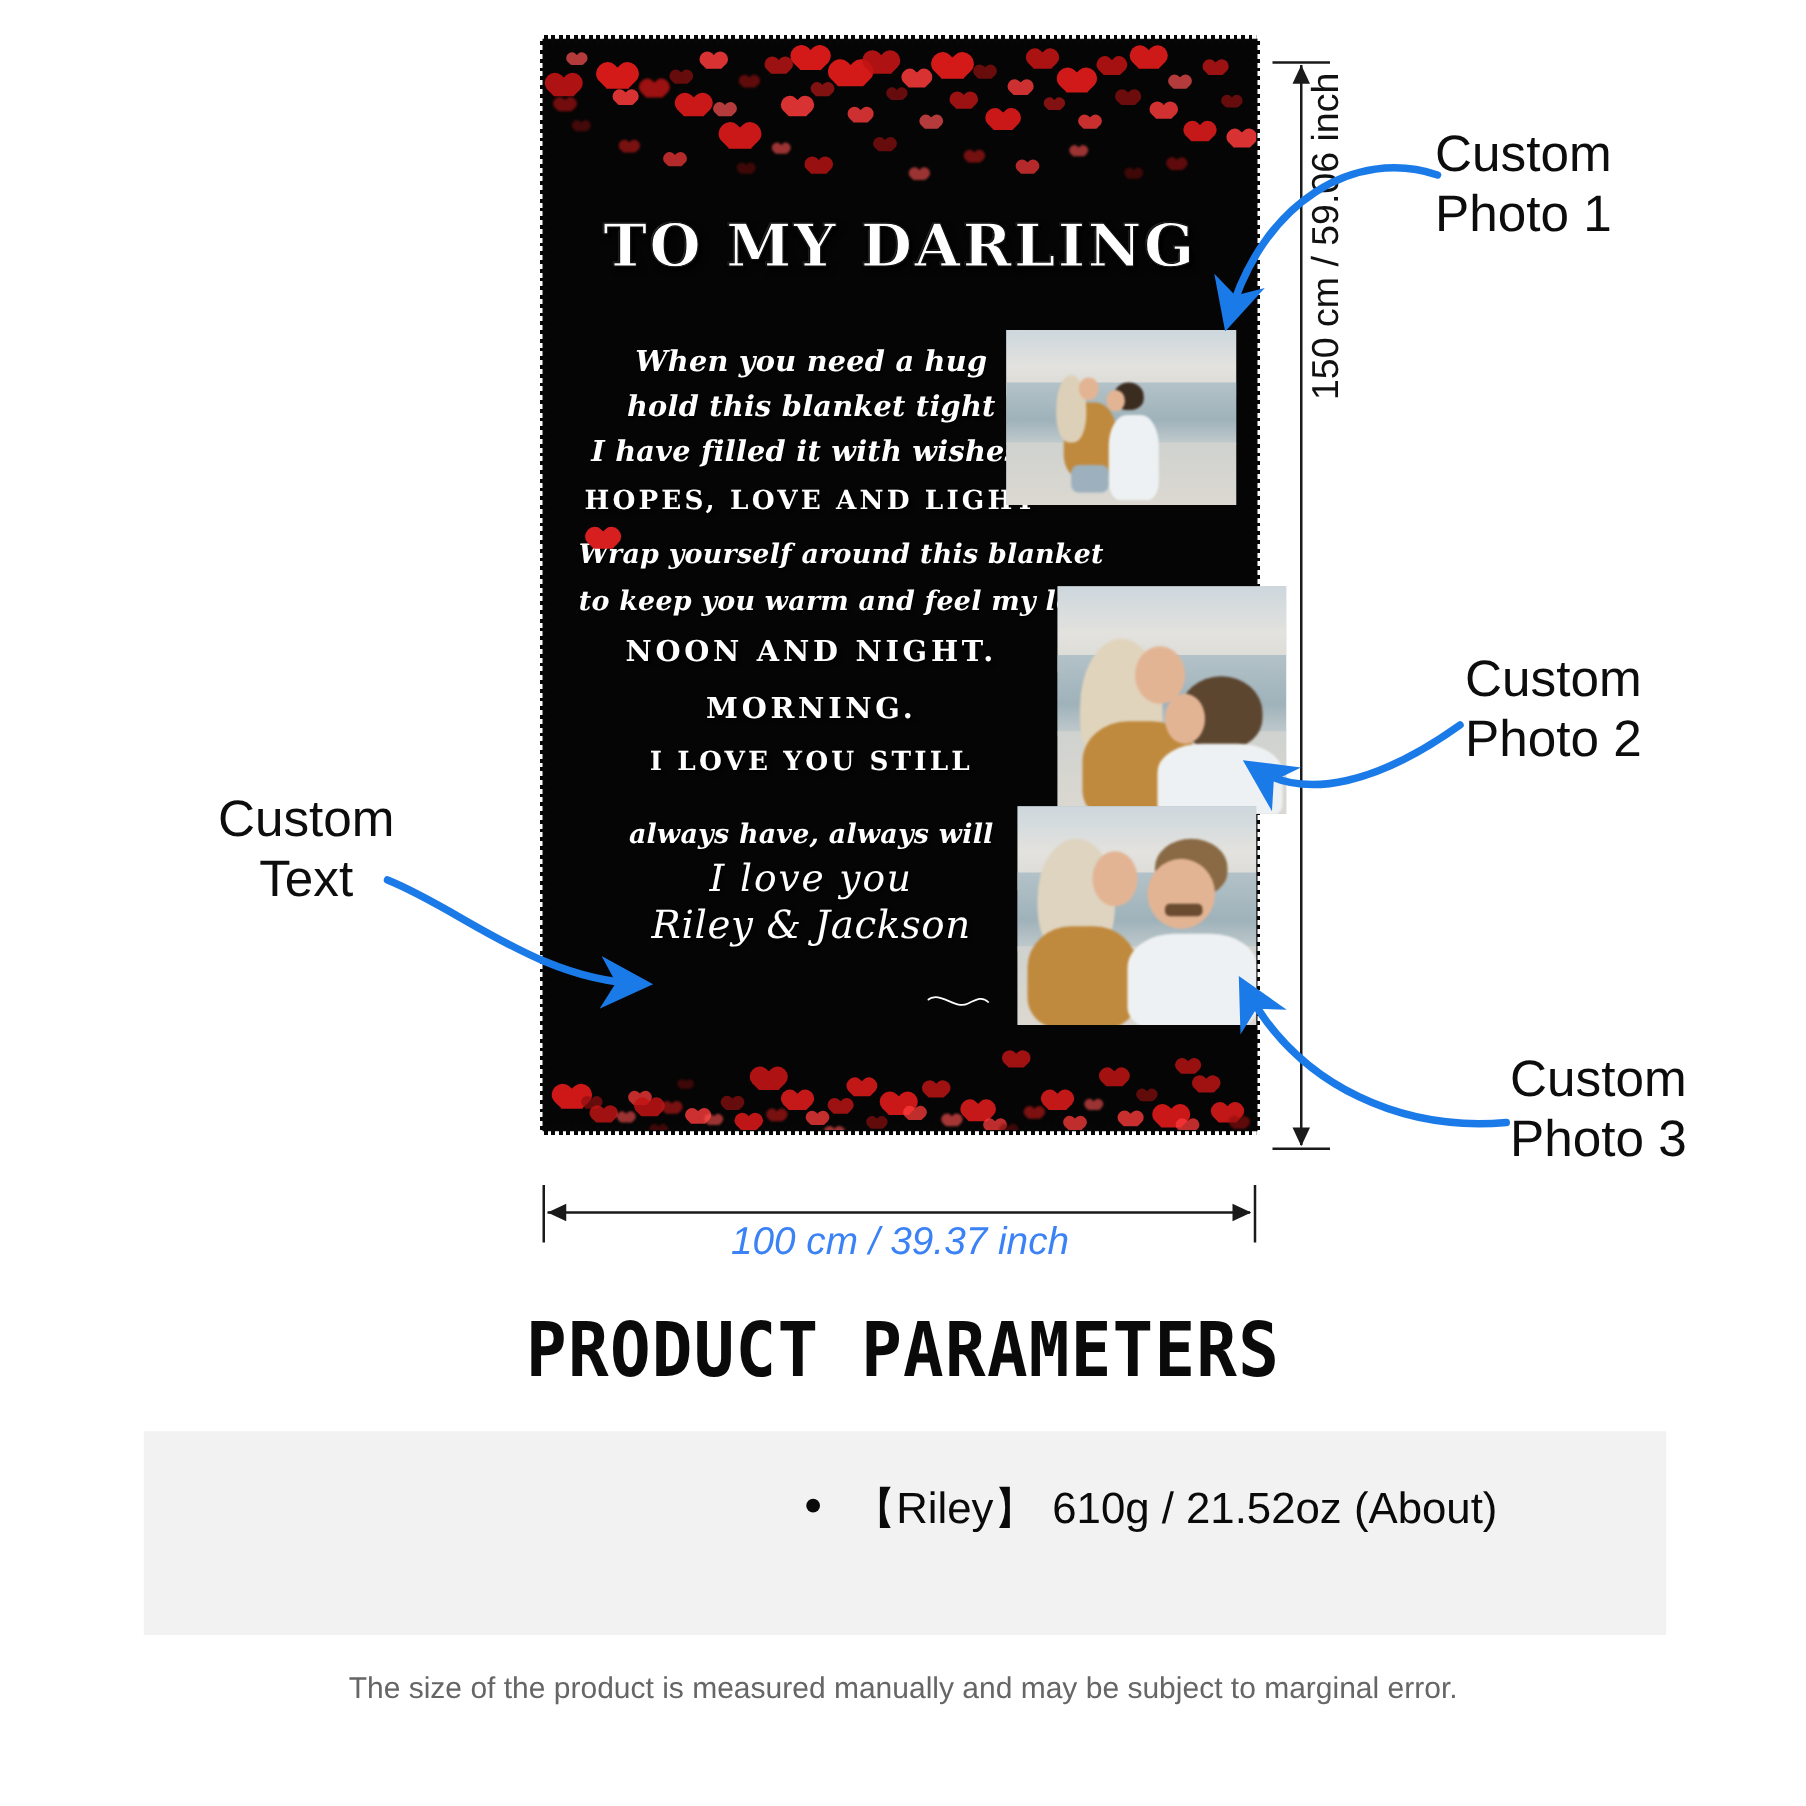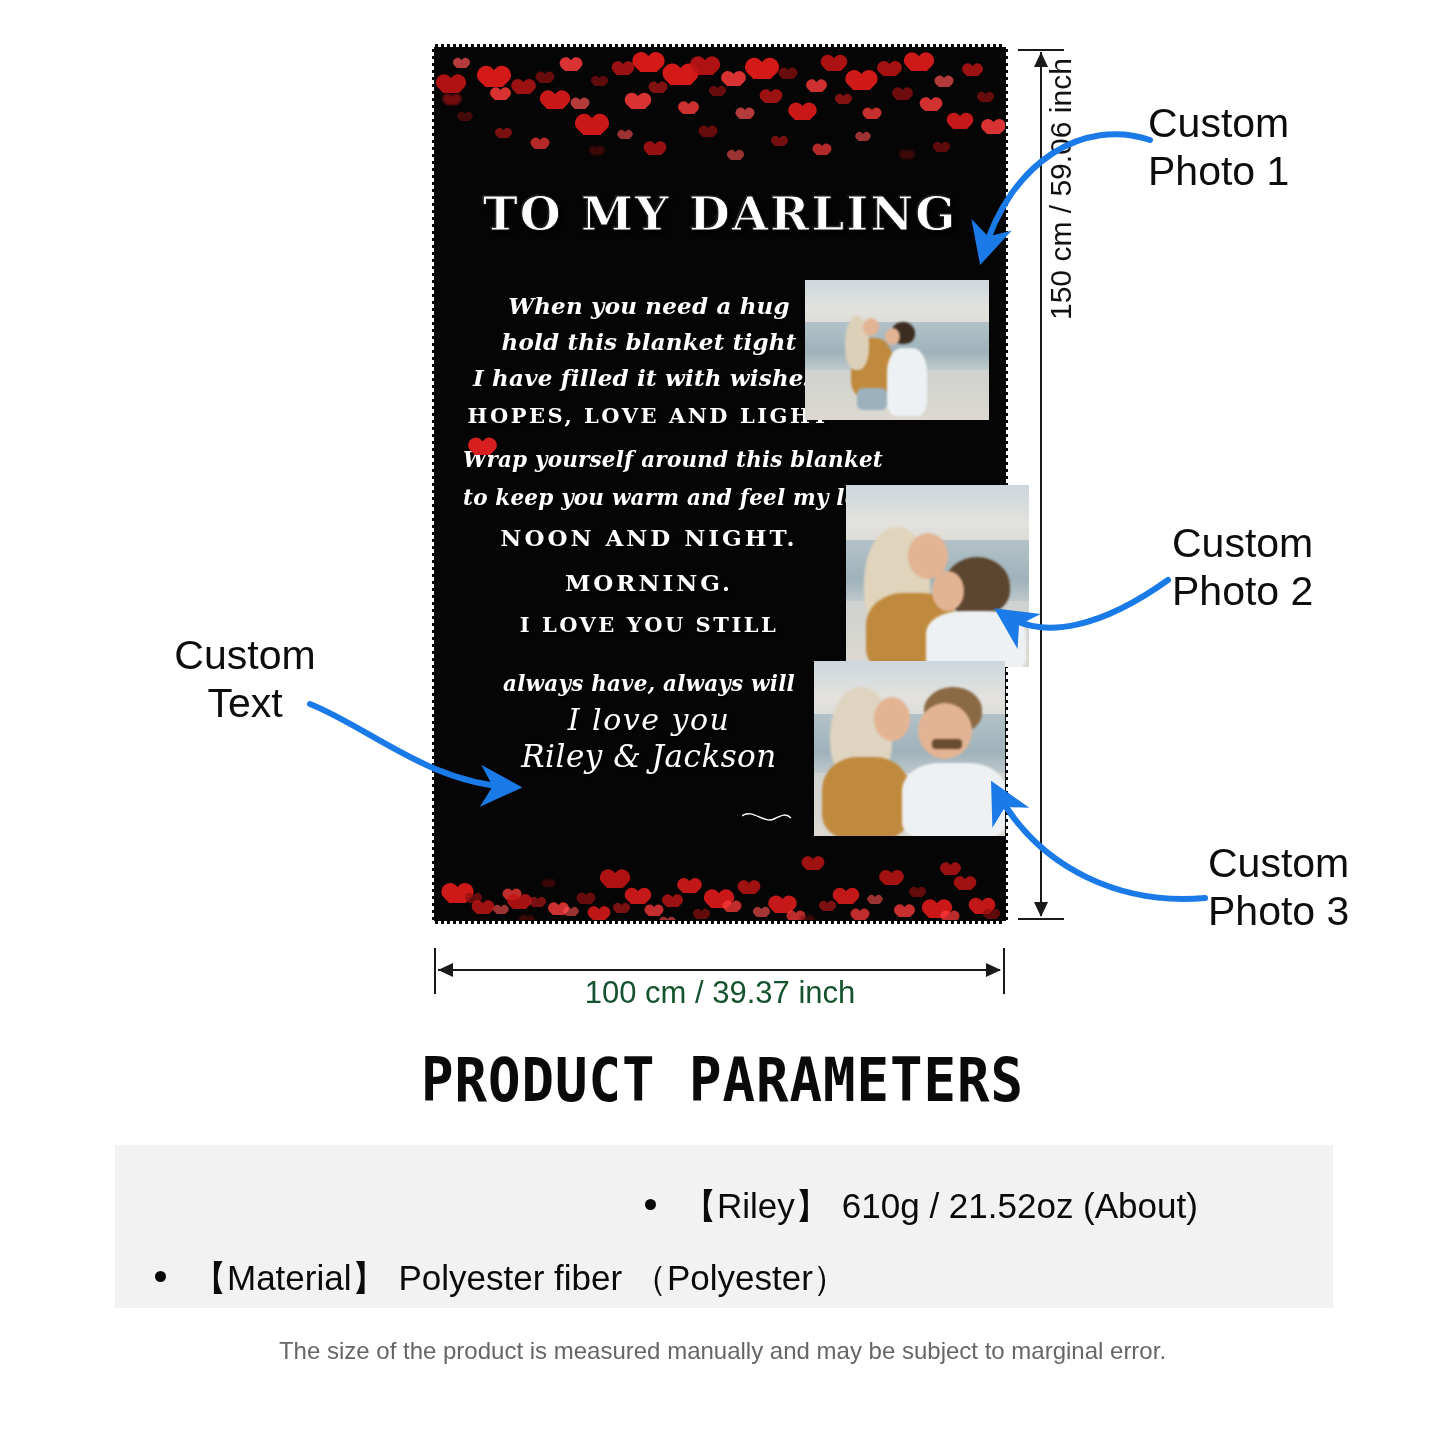--- a/index.html
+++ b/index.html
@@ -4,21 +4,21 @@
 <style>
   html,body{margin:0;padding:0;}
   body{
     width:1445px;height:1445px;position:relative;overflow:hidden;
     background:#ffffff;
     font-family:"Liberation Sans", sans-serif;
     -webkit-font-smoothing:antialiased;
   }
 
   
-  #blanket-wrap{position:absolute;left:435px;top:48px;width:570px;height:872px;}
+  #blanket-wrap{position:absolute;left:435px;top:32px;width:570px;height:872px;}
   #blanket{
     position:absolute;inset:0;
     background:#050505;
     box-shadow:0 0 0 1px #0d0d0d;
   }
   
   .fringe{position:absolute;pointer-events:none;}
   .fringe.top,.fringe.bottom{left:0;width:100%;height:7px;
      background-image:repeating-linear-gradient(90deg,#070707 0 3px,transparent 3px 6px);}
   .fringe.top{top:-4px;}
@@ -117,21 +117,21 @@
   .dim-line{position:absolute;background:#1a1a1a;}
   .tick{position:absolute;background:#1a1a1a;}
   .arrow{position:absolute;width:0;height:0;}
   #vdim-label{
     position:absolute;left:1044px;top:320px;
     transform:rotate(-90deg);transform-origin:left top;
     font-size:30px;color:#111;white-space:nowrap;
   }
   #hdim-label{
     position:absolute;left:435px;top:975px;width:570px;text-align:center;
-    font-size:31px;color:#14532d;white-space:nowrap;
+    font-size:31px;color:#3b82f6;white-space:nowrap;font-style:italic;
   }
 
   
   .callout{position:absolute;font-size:41px;line-height:1.16;color:#0d0d0d;}
   #co1{left:1148px;top:100px;}
   #co2{left:1172px;top:520px;}
   #co3{left:1208px;top:840px;}
   #co-text{left:155px;top:632px;text-align:center;width:180px;}
   .arrow-svg{position:absolute;overflow:visible;pointer-events:none;}
 
@@ -390,20 +390,15 @@
 </div>
 
 <div id="pp-heading">PRODUCT  PARAMETERS</div>
 
 <div id="pp-box">
   <div class="pp-item" id="pp-weight">
     <span class="dot"></span>
     <span class="brk">【Riley】</span>
     <span style="margin-left:12px;">610g / 21.52oz (About)</span>
   </div>
-  <div class="pp-item" id="pp-material">
-    <span class="dot"></span>
-    <span class="brk">【Material】</span>
-    <span style="margin-left:12px;">Polyester fiber （Polyester）</span>
-  </div>
 </div>
 
 <div id="disclaimer">The size of the product is measured manually and may be subject to marginal error.</div>
 
 </body></html>

